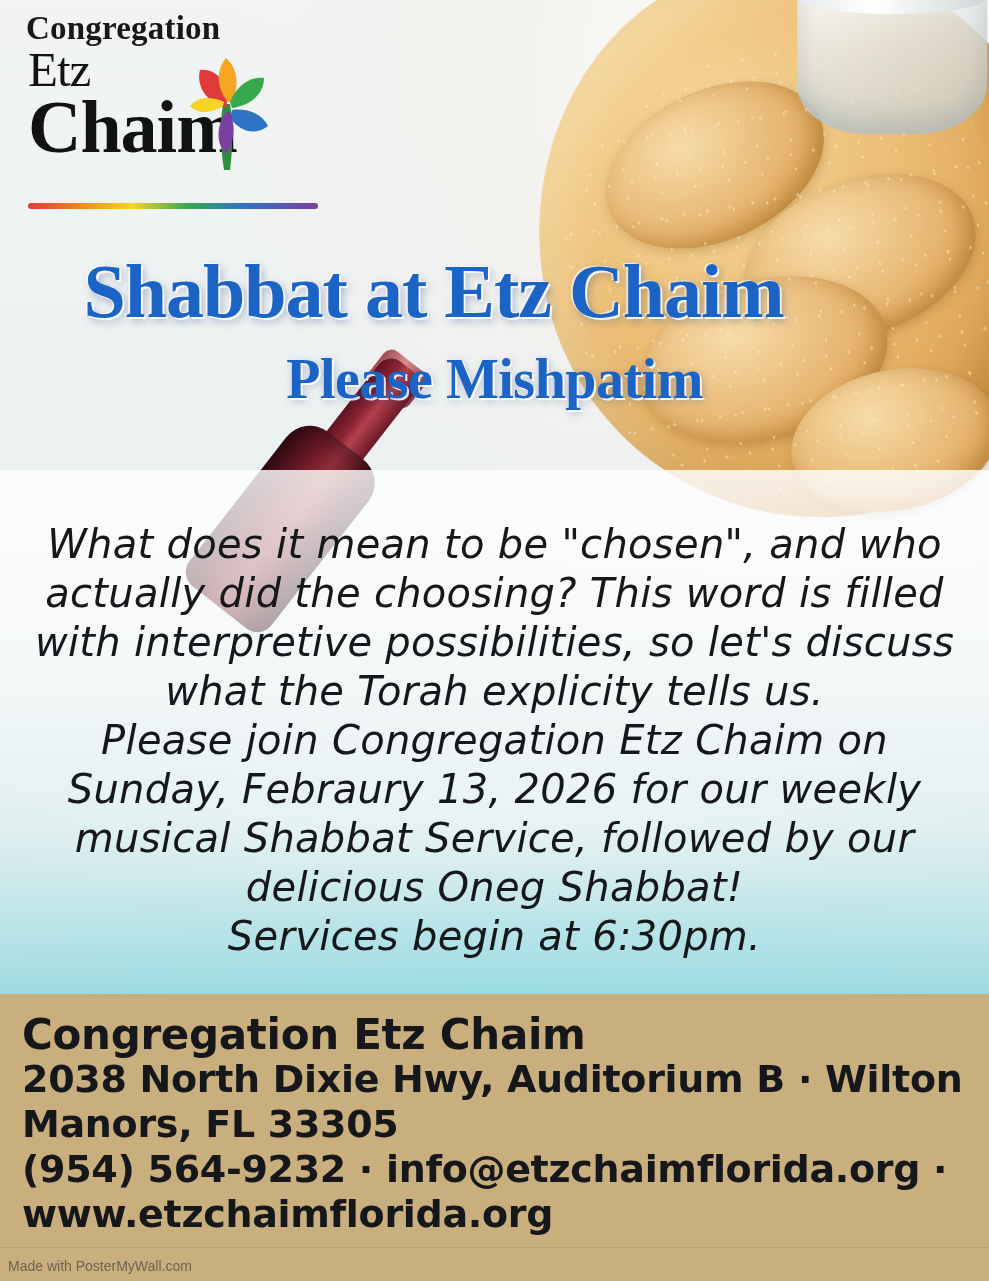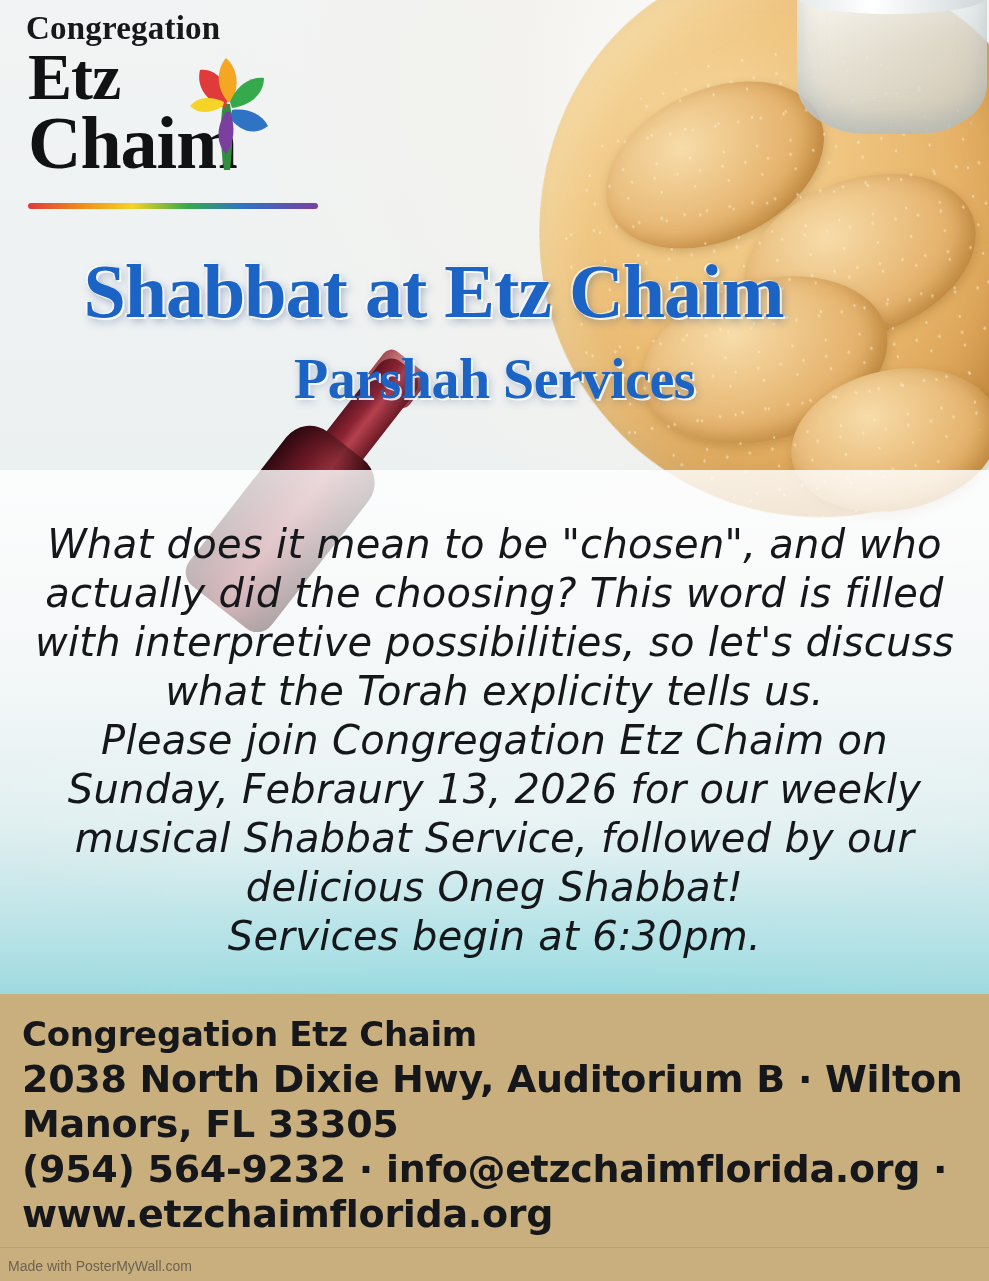--- a/index.html
+++ b/index.html
@@ -124,22 +124,22 @@
   .logo-congregation {
     font-family: "Liberation Serif", serif;
     font-weight: bold;
     font-size: 33px;
     color: #16181a;
     letter-spacing: .2px;
     margin-left: 8px;
   }
   .logo-etz {
     font-family: "Liberation Serif", serif;
-    font-weight: bold;
-    font-size: 66px;
+    font-weight: normal;
+    font-size: 49px;
     line-height: .92;
     color: #101214;
     margin-left: 10px;
     letter-spacing: -1px;
   }
   .logo-chaim {
     font-family: "Liberation Serif", serif;
     font-weight: bold;
     font-size: 74px;
     line-height: .95;
@@ -206,21 +206,21 @@
     position: absolute;
     left: 0; bottom: 34px;
     width: 989px;
     min-height: 252px;
     background: #c9ae7e;
     padding: 18px 22px 10px 22px;
   }
   .footer-org {
     font-family: "DejaVu Sans", sans-serif;
     font-weight: bold;
-    font-size: 34px;
+    font-size: 42px;
     line-height: 45px;
     color: #15171a;
     letter-spacing: -.3px;
   }
   .footer-line {
     font-family: "DejaVu Sans", sans-serif;
     font-weight: bold;
     font-size: 38px;
     line-height: 45px;
     color: #15171a;
@@ -278,21 +278,21 @@
       <path d="M60 56 C40 50 30 34 34 18 C48 16 60 28 62 44 Z" fill="#e03a3a"></path>
       <path d="M62 50 C50 36 50 18 60 6 C72 16 74 36 65 50 Z" fill="#f5a623"></path>
       <path d="M64 50 C70 34 84 24 98 26 C98 42 84 54 66 56 Z" fill="#35a94b"></path>
       <path d="M66 58 C82 56 96 62 102 74 C90 84 74 80 64 66 Z" fill="#2f73c4"></path>
       <path d="M64 60 C70 74 68 92 60 102 C50 92 50 74 60 60 Z" fill="#7b3fa0"></path>
       <path d="M57 54 C44 62 32 62 24 54 C32 44 46 44 58 50 Z" fill="#f5d327"></path>
     </svg>
   </div>
 
   <div class="title">Shabbat at Etz Chaim</div>
-  <div class="subtitle">Parshah Services</div>
+  <div class="subtitle">Please Mishpatim</div>
 
   <div class="body-copy">
     <p>What does it mean to be "chosen", and who actually did the choosing? This word is filled with interpretive possibilities, so let's discuss what the Torah explicity tells us.</p>
     <p>Please join Congregation Etz Chaim on Sunday, Febraury 13, 2026 for our weekly musical Shabbat Service, followed by our delicious Oneg Shabbat!</p>
     <p>Services begin at 6:30pm.</p>
   </div>
 
   <div class="footer">
     <div class="footer-org">Congregation Etz Chaim</div>
     <div class="footer-line">2038 North Dixie Hwy, Auditorium B · Wilton Manors, FL 33305</div>

